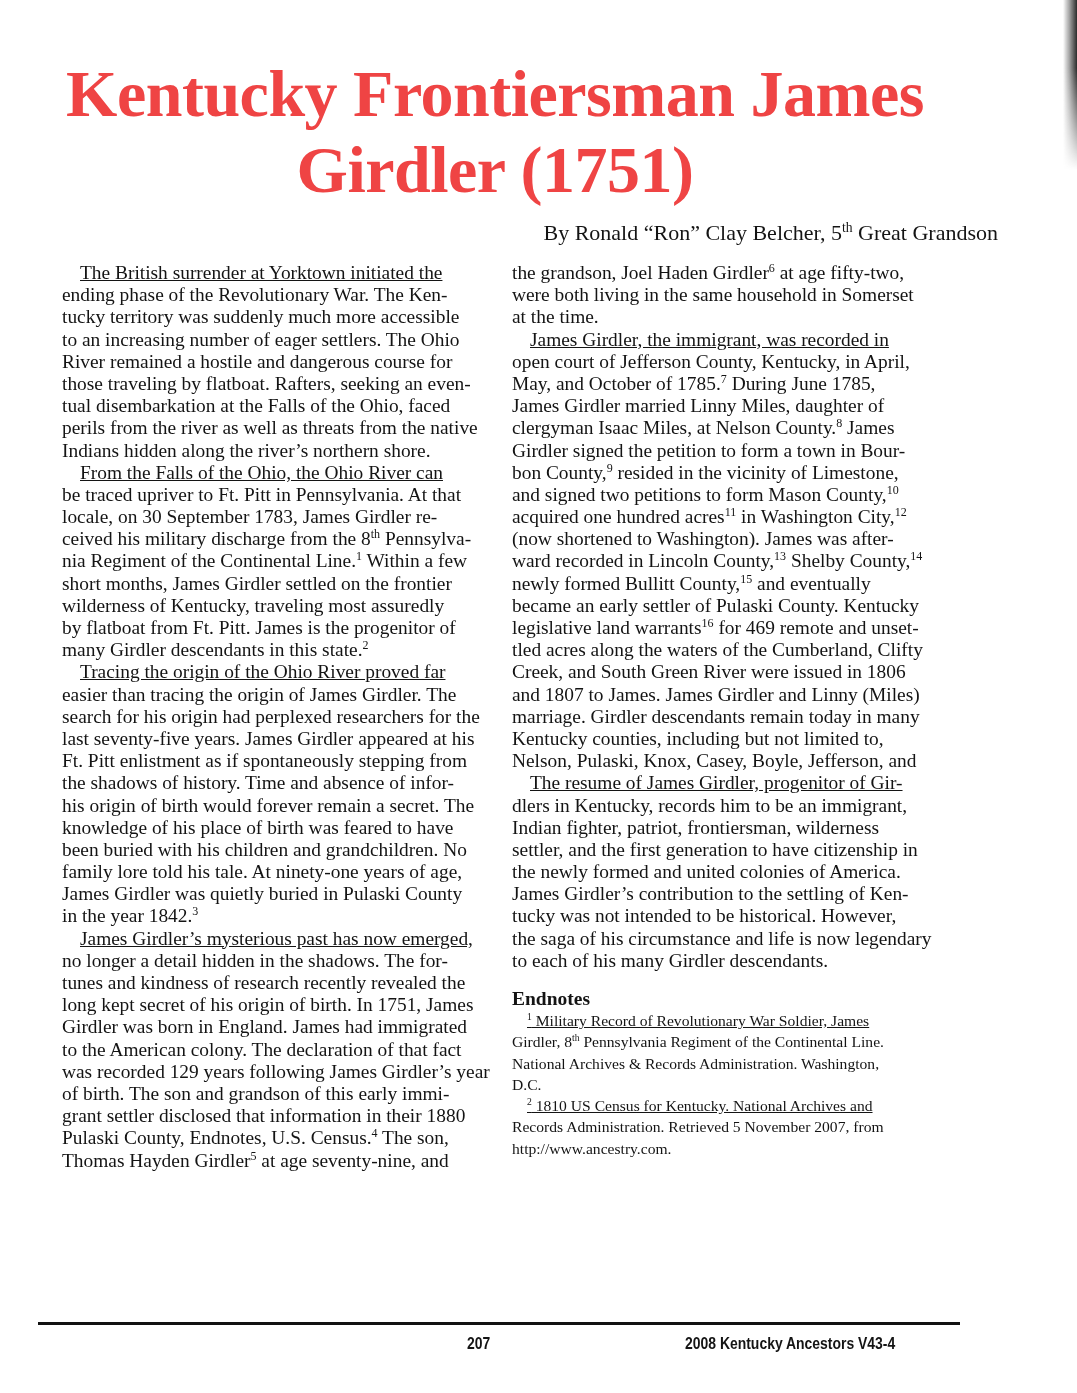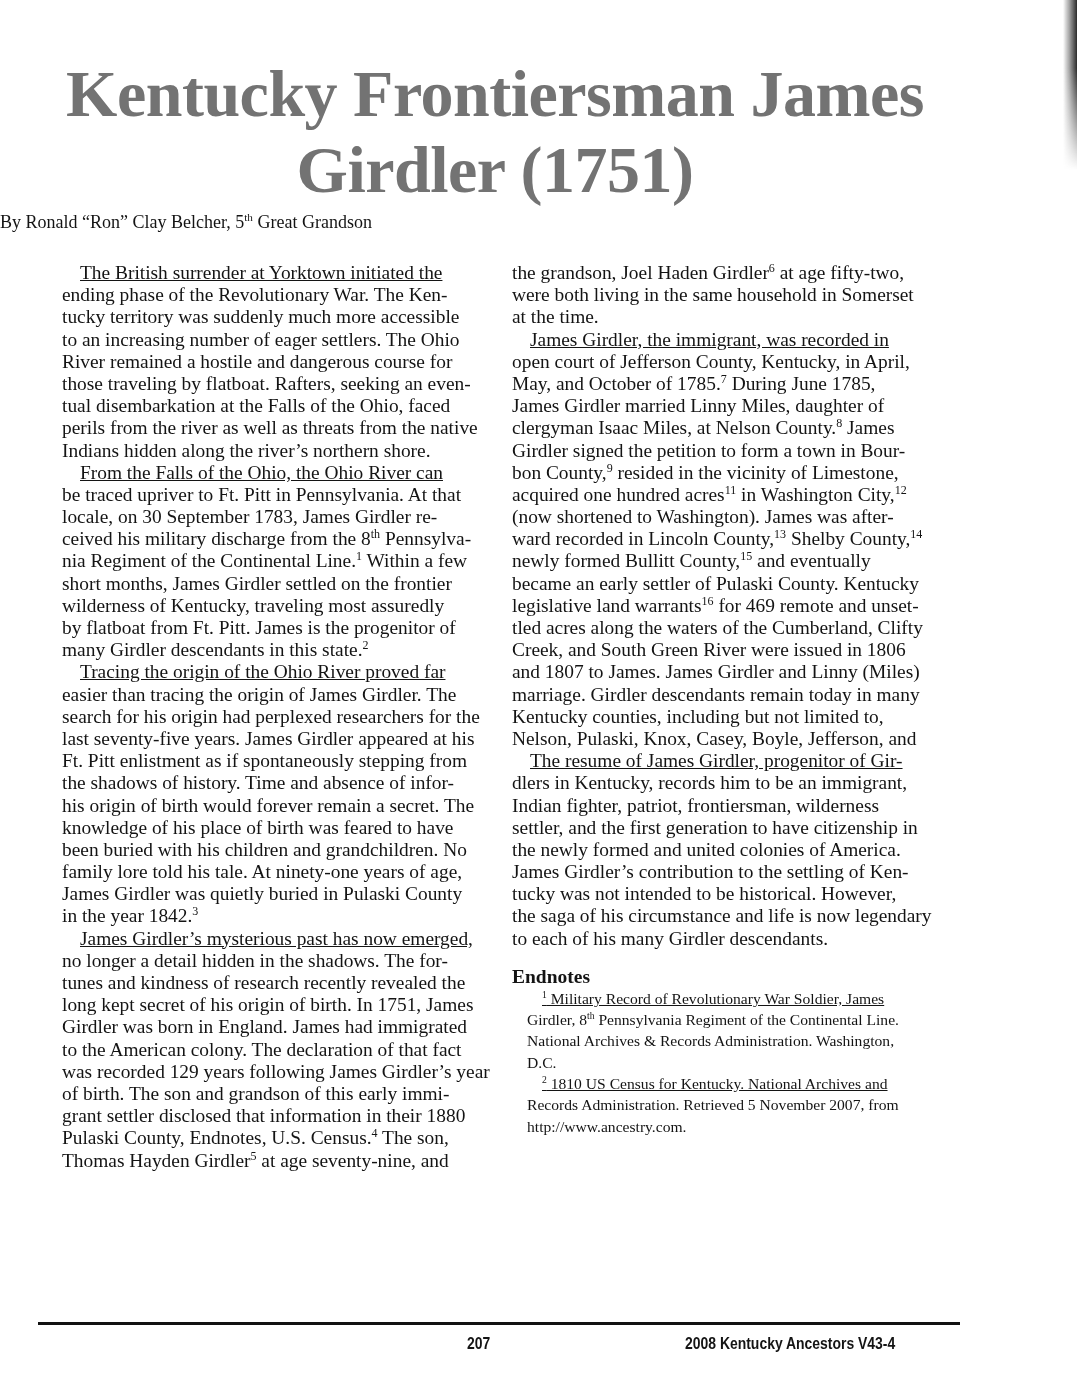--- a/index.html
+++ b/index.html
@@ -10,38 +10,38 @@
   }
   .scan-edge {
     position: absolute; right: 0; top: 0; width: 14px; height: 170px;
     background: linear-gradient(to right, rgba(255,255,255,0) 0%, rgba(90,90,90,0.55) 45%, rgba(20,20,20,0.9) 100%);
     -webkit-mask-image: linear-gradient(to bottom, #000 0%, #000 40%, rgba(0,0,0,0) 100%);
     mask-image: linear-gradient(to bottom, #000 0%, #000 40%, rgba(0,0,0,0) 100%);
   }
   .title {
     position: absolute; left: 0; width: 990px; top: 56px;
     text-align: center; font-weight: bold; font-size: 66px; line-height: 76px;
-    letter-spacing: -0.5px; margin: 0; color: #737373;
+    letter-spacing: -0.5px; margin: 0; color: #ef4444;
   }
   .byline {
     position: absolute; left: 0; width: 990px; top: 212px;
-    text-align: left; font-size: 18px; margin: 0;
+    text-align: right; font-size: 22px; margin: 8px;
   }
   sup { font-size: 62%; line-height: 0; vertical-align: super; }
   .col {
     position: absolute; top: 262px; font-size: 19.4px; line-height: 22.2px;
   }
   .col-left { left: 62px; width: 420px; }
   .col-right { left: 512px; width: 440px; }
   .ln { white-space: nowrap; display: block; height: 22.2px; }
   .ind { padding-left: 18px; text-decoration: underline; }
   .endnotes-h {
     font-weight: bold; font-size: 19.5px; margin-top: 16px; height: 22px; line-height: 22px;
   }
-  .endnotes { font-size: 15.6px; line-height: 21.3px; margin-left: 15px; }
+  .endnotes { font-size: 15.6px; line-height: 21.3px; }
   .endnotes .ln { height: 21.3px; }
   .endnotes .ind { padding-left: 15px; }
   .rule {
     position: absolute; left: 38px; width: 922px; top: 1322px; height: 3px;
     background: #111;
   }
   .footer {
     position: absolute; top: 1334px; font-family: "Liberation Sans", "DejaVu Sans", sans-serif;
     font-weight: bold; font-size: 17px; transform: scaleX(0.82); transform-origin: left top;
   }
@@ -109,20 +109,21 @@
       <span class="ln"><span>the grandson, Joel Haden Girdler</span><sup>6</sup><span> at age fifty-two,</span></span>
       <span class="ln"><span>were both living in the same household in Somerset</span></span>
       <span class="ln"><span>at the time.</span></span>
       <span class="ln ind"><span>James Girdler, the immigrant, was recorded in</span></span>
       <span class="ln"><span>open court of Jefferson County, Kentucky, in April,</span></span>
       <span class="ln"><span>May, and October of 1785.</span><sup>7</sup><span> During June 1785,</span></span>
       <span class="ln"><span>James Girdler married Linny Miles, daughter of</span></span>
       <span class="ln"><span>clergyman Isaac Miles, at Nelson County.</span><sup>8</sup><span> James</span></span>
       <span class="ln"><span>Girdler signed the petition to form a town in Bour-</span></span>
       <span class="ln"><span>bon County,</span><sup>9</sup><span> resided in the vicinity of Limestone,</span></span>
+      <span class="ln"><span>and signed two petitions to form Mason County,</span><sup>10</sup></span>
       <span class="ln"><span>acquired one hundred acres</span><sup>11</sup><span> in Washington City,</span><sup>12</sup></span>
       <span class="ln"><span>(now shortened to Washington). James was after-</span></span>
       <span class="ln"><span>ward recorded in Lincoln County,</span><sup>13</sup><span> Shelby County,</span><sup>14</sup></span>
       <span class="ln"><span>newly formed Bullitt County,</span><sup>15</sup><span> and eventually</span></span>
       <span class="ln"><span>became an early settler of Pulaski County. Kentucky</span></span>
       <span class="ln"><span>legislative land warrants</span><sup>16</sup><span> for 469 remote and unset-</span></span>
       <span class="ln"><span>tled acres along the waters of the Cumberland, Clifty</span></span>
       <span class="ln"><span>Creek, and South Green River were issued in 1806</span></span>
       <span class="ln"><span>and 1807 to James. James Girdler and Linny (Miles)</span></span>
       <span class="ln"><span>marriage. Girdler descendants remain today in many</span></span>

